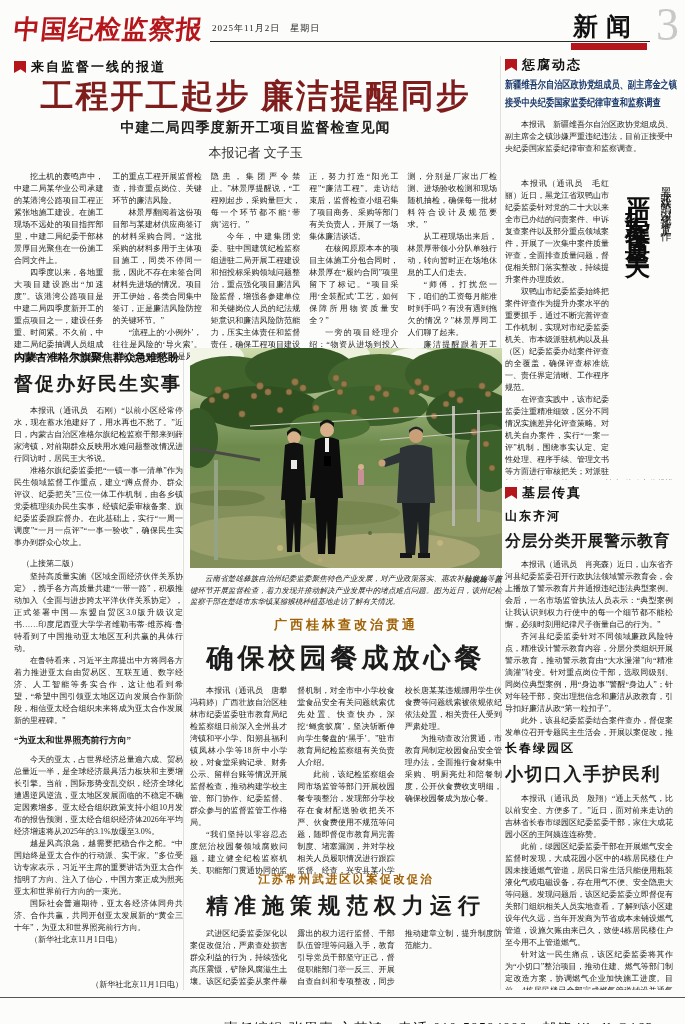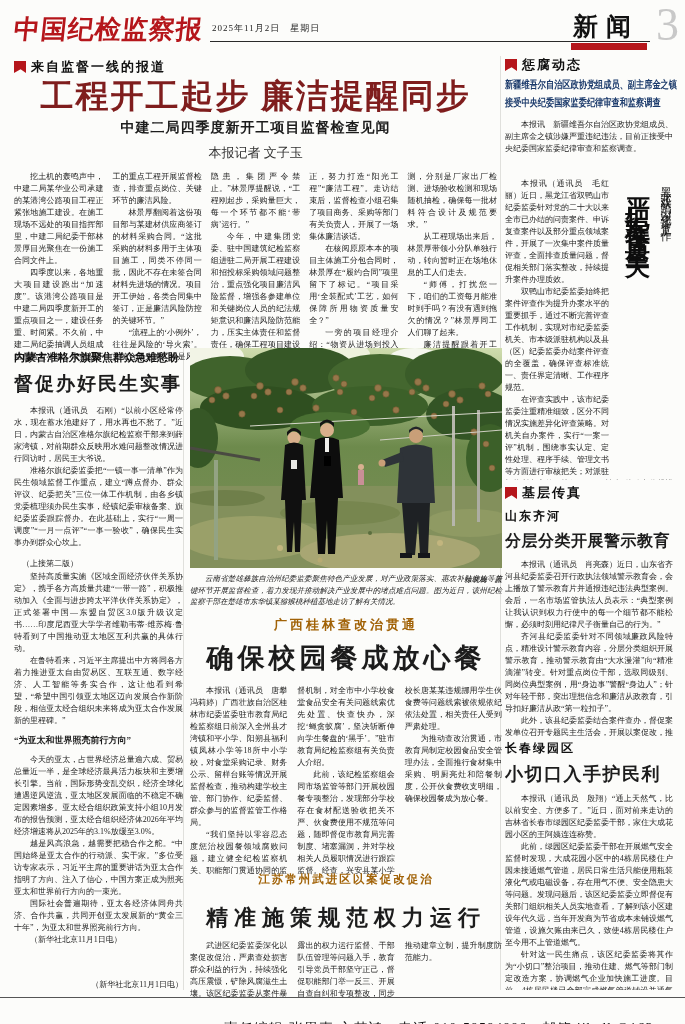--- a/index.html
+++ b/index.html
@@ -78,21 +78,21 @@
   .caption{position:absolute;left:190px;top:573px;width:312px;font-size:7.5px;line-height:1.55;text-align:justify;text-indent:2em;font-style:italic;color:#222;}
   .credit{text-align:right;font-style:italic;font-size:7.5px;margin-top:1px;}
 
   .guilin{position:absolute;left:190px;top:616px;width:312px;}
   .c-kicker{font-size:13px;font-weight:700;text-align:center;letter-spacing:3px;color:#a16207;}
   .guilin h2{font-size:27px;font-weight:900;text-align:center;letter-spacing:4px;margin-top:6px;}
   .guilin .body{margin-top:9px;height:198px;column-count:3;column-gap:10px;}
 
   .wujin{position:absolute;left:190px;top:872px;width:312px;}
   .wujin .c-kicker{font-size:11.5px;letter-spacing:2px;}
-  .wujin h2{font-size:22px;font-weight:900;text-align:center;letter-spacing:6px;margin-top:16px;}
+  .wujin h2{font-size:22px;font-weight:900;text-align:center;letter-spacing:6px;margin-top:4px;}
   .wujin .body{margin-top:7px;height:64px;column-count:3;column-gap:10px;}
 
   
   .foot-rule{position:absolute;left:0;right:0;top:997px;height:1px;background:#555;}
   .footer{position:absolute;left:0;right:0;top:1004px;text-align:right;font-size:14px;letter-spacing:1px;color:#111;margin-top:16px;}
 </style>
 <title>中国纪检监察报</title></head>
 <body>
 
 <div class="page">

